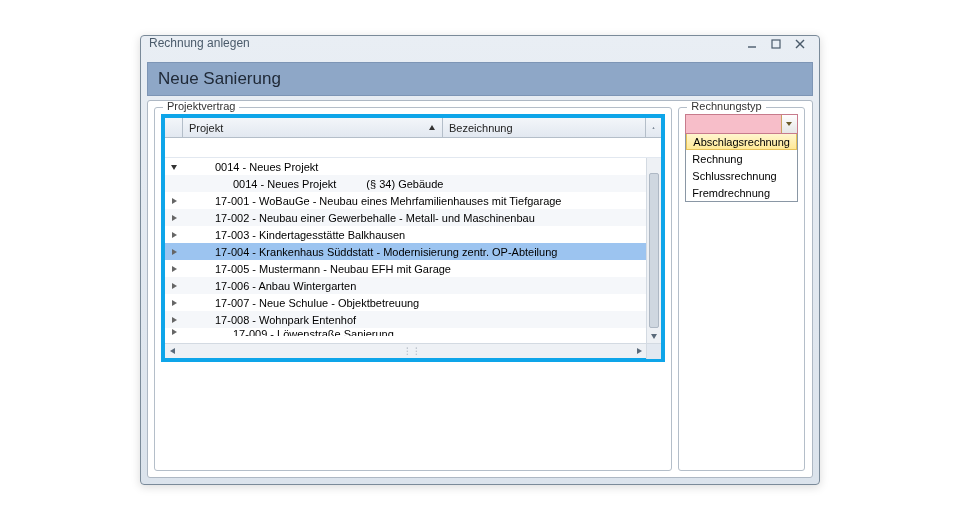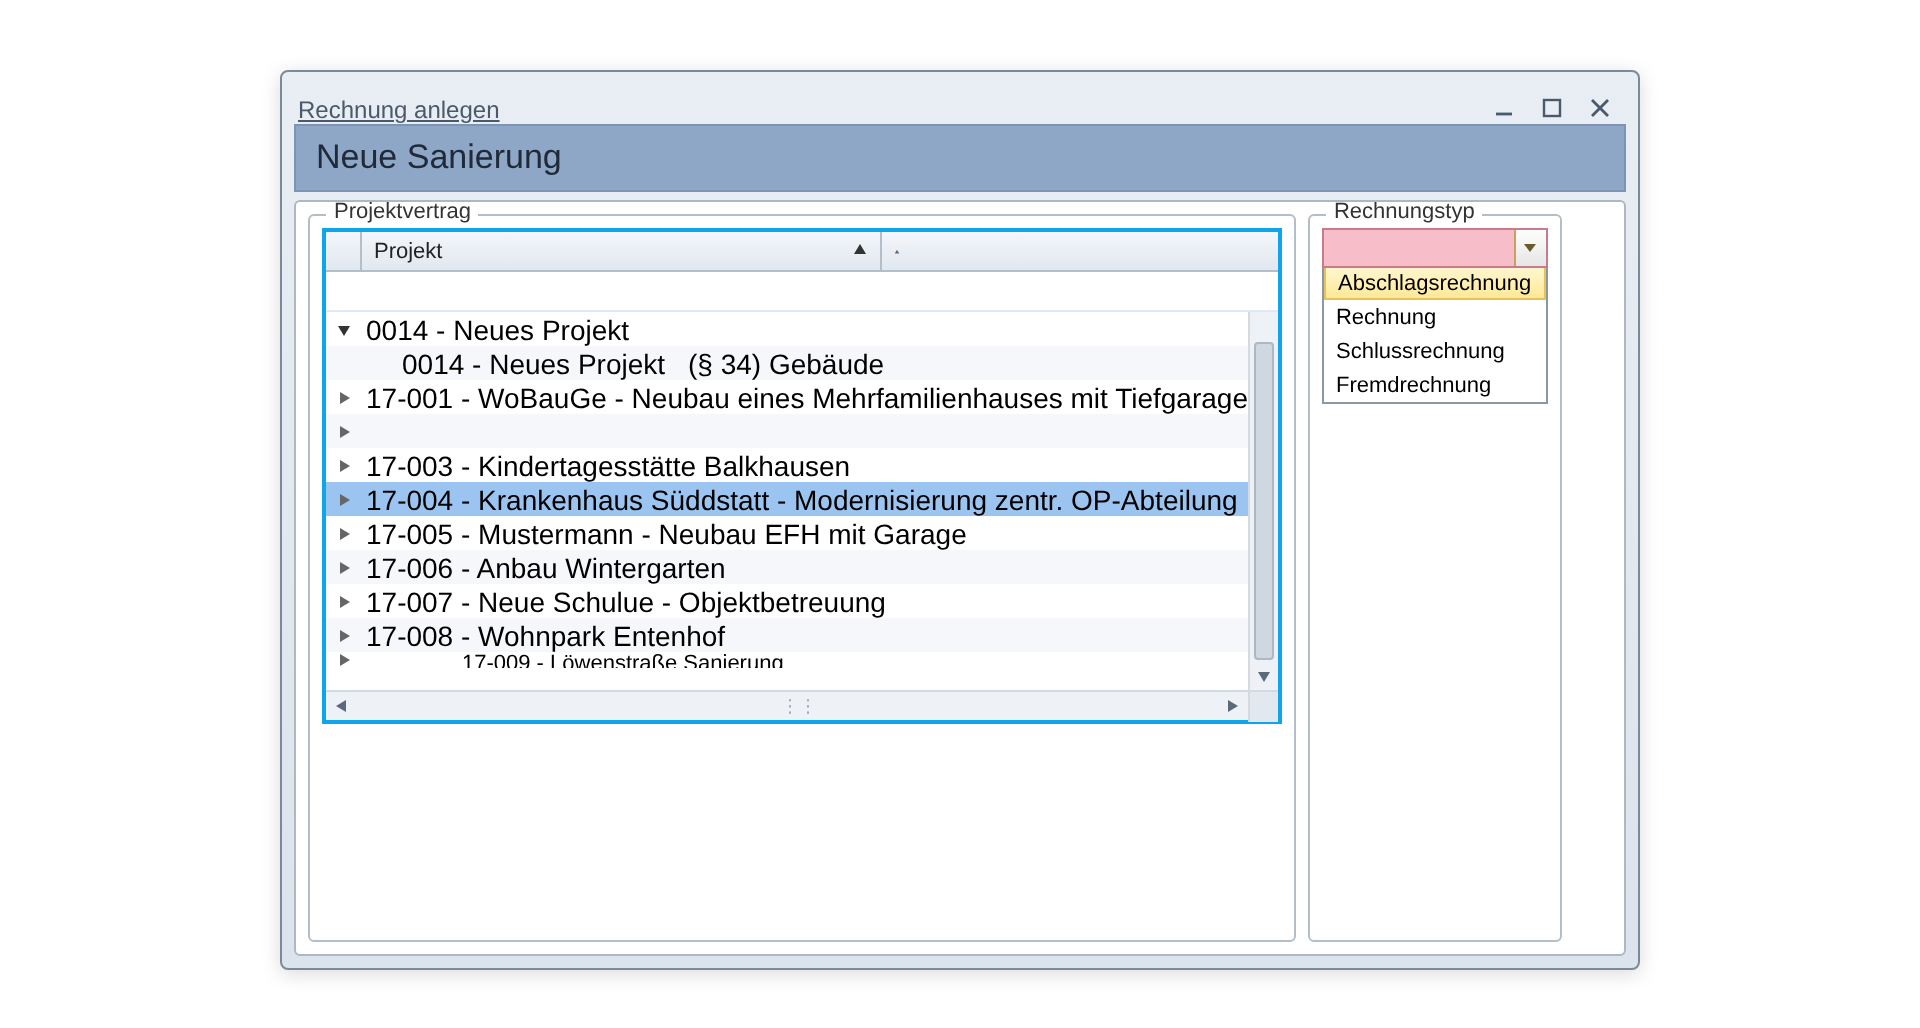--- a/index.html
+++ b/index.html
@@ -22,25 +22,24 @@
     border: 1px solid #7a8a99;
     border-radius: 4px;
     background: linear-gradient(#e9eef4, #dbe3ec);
     box-shadow: 0 2px 10px rgba(0,0,0,0.15);
     display: flex;
     flex-direction: column;
   }
   .titlebar {
     height: 26px;
     display: flex;
-    align-items: flex-end;
+    align-items: flex-start;
     padding: 0 8px;
     color: #4a5a6a;
     font-size: 12px;
-    text-decoration: underline;
   }
   .titlebar .spacer { flex: 1; }
   .tb-btn {
     width: 22px; height: 16px;
     display: flex; align-items: center; justify-content: center;
     color: #4a5a6a;
     margin-left: 2px;
     cursor: pointer;
   }
   .tb-btn svg { display: block; }
@@ -74,21 +73,21 @@
   .groupbox .legend {
     position: absolute;
     top: -8px;
     left: 8px;
     background: #fff;
     padding: 0 4px;
     font-size: 11px;
     color: #333;
   }
   .grid-wrap {
-    border: 2px solid #0ea5e9;
+    border: 4px solid #0ea5e9;
     height: 248px;
     display: flex;
     flex-direction: column;
   }
   .grid-head {
     display: flex;
     background: linear-gradient(#f3f6fa, #e2e8f0);
     border-bottom: 1px solid #b4bec9;
     height: 20px;
   }
@@ -121,23 +120,24 @@
   }
   .grid-body {
     flex: 1;
     overflow: hidden;
     background: #fff;
   }
   .grid-row {
     display: flex;
     height: 17px;
     align-items: center;
-    font-size: 14px;
+    font-size: 11px;
     color: #000;
     white-space: nowrap;
+    gap: 30px;
   }
   .grid-row.alt { background: #f5f7fa; }
   .grid-row.selected { background: #9cc4f0; }
   .row-gutter { width: 18px; display:flex; align-items:center; justify-content:center; }
   .expander {
     width: 10px; height: 10px;
     display: inline-flex; align-items: center; justify-content: center;
     color: #555;
   }
   .row-text { padding-left: 2px; }
@@ -257,20 +257,23 @@
         <div class="grid-head">
           <div class="col gutter"></div>
           <div class="col projekt">
             <span>Projekt</span>
             <span class="sort-icon">
               <svg width="8" height="8" viewBox="0 0 8 8">
                   <polygon points="4,1 7,6 1,6" fill="#333"></polygon>
                 </svg>
             </span>
           </div>
+          <div class="col bez">
+            <span>Bezeichnung</span>
+          </div>
           <div class="col scroll">
             <svg width="8" height="8" viewBox="0 0 8 8">
                 <polygon points="4,1 7,6 1,6" fill="#5a6a7a"></polygon>
               </svg>
           </div>
         </div>
         <div class="filter-row"></div>
 
         <div class="grid-body-wrap">
           <div class="grid-body" id="grid-body">
@@ -300,20 +303,21 @@
                 <span class="row-text">17-001 - WoBauGe - Neubau eines Mehrfamilienhauses mit Tiefgarage</span>
               </div>
               <div class="grid-row alt">
                 <span class="row-gutter">
                   <span class="expander">
                     <svg width="8" height="8" viewBox="0 0 8 8">
                       <polygon points="2,1 7,4 2,7" fill="#666"></polygon>
                     </svg>
                   </span>
                 </span>
+                <span class="row-text">17-002 - Neubau einer Gewerbehalle - Metall- und Maschinenbau</span>
               </div>
               <div class="grid-row">
                 <span class="row-gutter">
                   <span class="expander">
                     <svg width="8" height="8" viewBox="0 0 8 8">
                       <polygon points="2,1 7,4 2,7" fill="#666"></polygon>
                     </svg>
                   </span>
                 </span>
                 <span class="row-text">17-003 - Kindertagesstätte Balkhausen</span>

